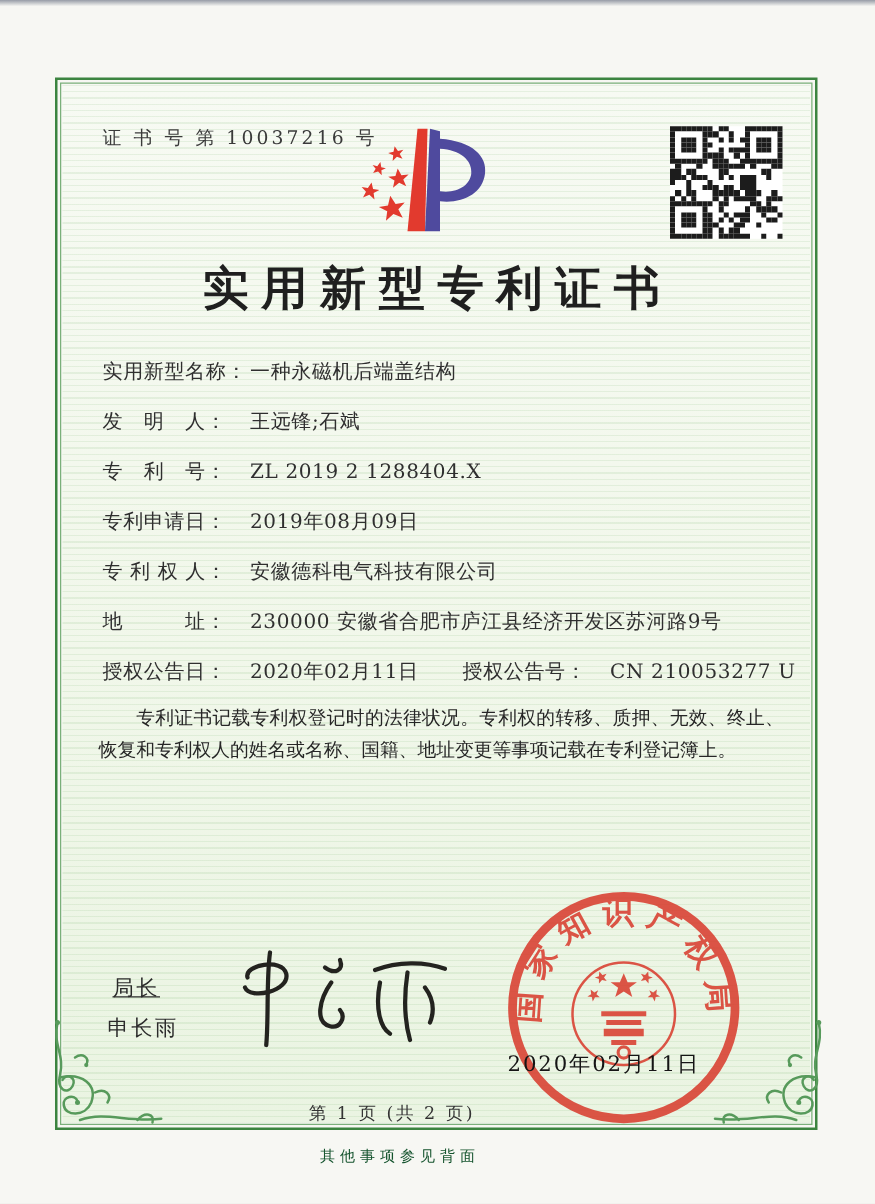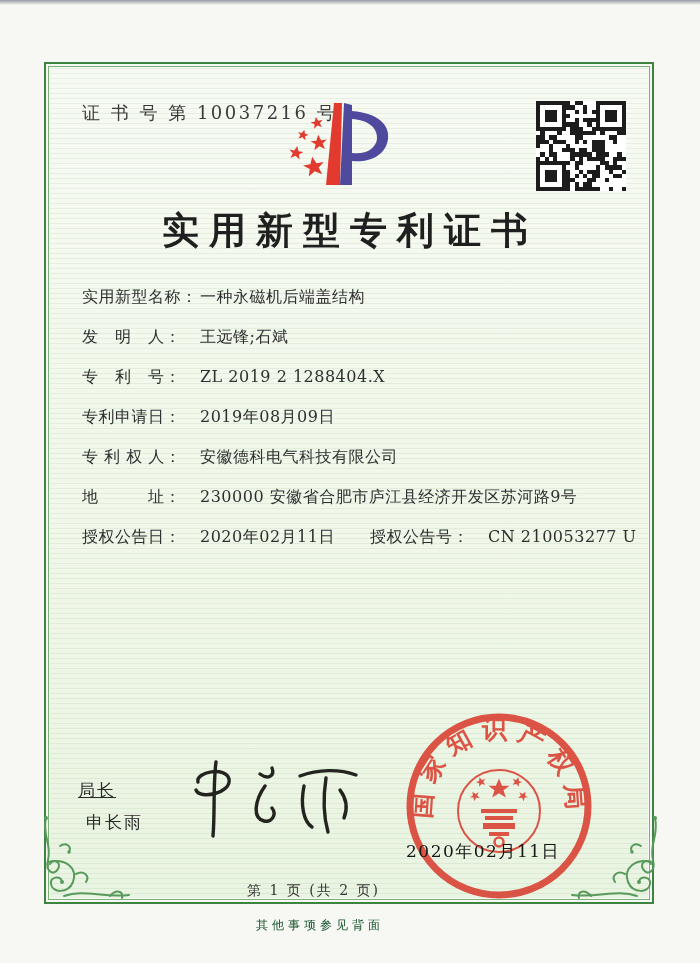--- a/index.html
+++ b/index.html
@@ -14,32 +14,32 @@
     background:linear-gradient(180deg,rgba(55,65,90,.5),rgba(55,65,90,0));}
   
   .frame{position:absolute;left:44px;top:62px;width:610px;height:842px;
     border:2px solid #3c8440;box-sizing:border-box;}
   .frame-inner{position:absolute;inset:2px;border:1px solid #7ab07a;}
   .frame-bg{position:absolute;inset:4px;
     background:
       repeating-linear-gradient(180deg,rgba(120,180,110,.14) 0 1px,rgba(255,255,255,0) 1px 5px),
       linear-gradient(180deg,#f7faf3 0%,#f1f7ea 55%,#eaf4e2 100%);}
   .abs{position:absolute;}
-  .cert-no{left:82px;top:101px;font-size:18px;letter-spacing:2.5px;color:#3a3a3a;}
+  .cert-no{left:82px;top:101px;font-size:15px;letter-spacing:2.5px;color:#3a3a3a;}
   .title{left:0;top:206px;width:100%;text-align:center;font-size:37px;font-weight:700;
     letter-spacing:10px;color:#1f1f1f;}
   .fields{left:82px;top:277px;width:545px;font-size:16px;color:#2f2f2f;}
   .frow{height:40px;line-height:40px;white-space:nowrap;}
   .flabel{display:inline-block;width:118px;letter-spacing:.5px;}
   .fvalue{letter-spacing:.5px;}
   .fvalue-fixed{display:inline-block;width:170px;}
   .paras{left:79px;top:561px;width:548px;font-size:15px;line-height:26px;
     color:#262626;text-align:justify;}
   .paras p{margin:0;text-indent:2em;}
-  .signer-title{left:78px;top:779px;font-size:17px;letter-spacing:2px;text-decoration:underline;}
+  .signer-title{left:90px;top:779px;font-size:17px;letter-spacing:2px;text-decoration:underline;}
   .signer-name{left:86px;top:811px;font-size:17px;letter-spacing:2px;font-family:Liberation Mono, monospace;}
   .sig{left:182px;top:748px;}
   .seal{left:396px;top:703px;opacity:.95;}
   .seal-date{left:406px;top:840px;font-size:17px;letter-spacing:1.5px;color:#151515;z-index:6;}
   .page-info{left:247px;top:882px;font-size:14px;letter-spacing:2px;color:#333;}
   .footer-note{left:256px;top:917px;font-size:12px;letter-spacing:4px;color:#14532d;}
   .qr{left:536px;top:101px;width:90px;height:90px;background:#fff;
     display:grid;grid-template-columns:repeat(21,1fr);grid-template-rows:repeat(21,1fr);}
   .qm{background:transparent;}
   .qd{background:#1c1c1c;}
@@ -104,20 +104,21 @@
     </div>
     <div class="frow">
       <span class="flabel">地　　　址：</span><span class="fvalue">230000 安徽省合肥市庐江县经济开发区苏河路9号</span>
     </div>
     <div class="frow">
       <span class="flabel">授权公告日：</span><span class="fvalue fvalue-fixed">2020年02月11日</span><span class="flabel">授权公告号：</span><span class="fvalue">CN 210053277 U</span>
     </div>
   </div>
 
   <div class="abs paras">
+    <p>专利证书记载专利权登记时的法律状况。专利权的转移、质押、无效、终止、恢复和专利权人的姓名或名称、国籍、地址变更等事项记载在专利登记簿上。</p>
   </div>
 
   <div class="abs signer-title">局长</div>
   <div class="abs signer-name">申长雨</div>
 
   <svg class="abs sig" width="190" height="105" viewBox="0 0 190 105">
     <g fill="none" stroke="#23231f" stroke-width="3.4" stroke-linecap="round" stroke-linejoin="round">
       <path d="M34,14 C31,36 33,66 31,88"></path>
       <path d="M16,34 C13,24 44,18 47,31 C50,45 18,52 14,42"></path>
       <path d="M78,26 C86,32 93,28 90,20"></path>

